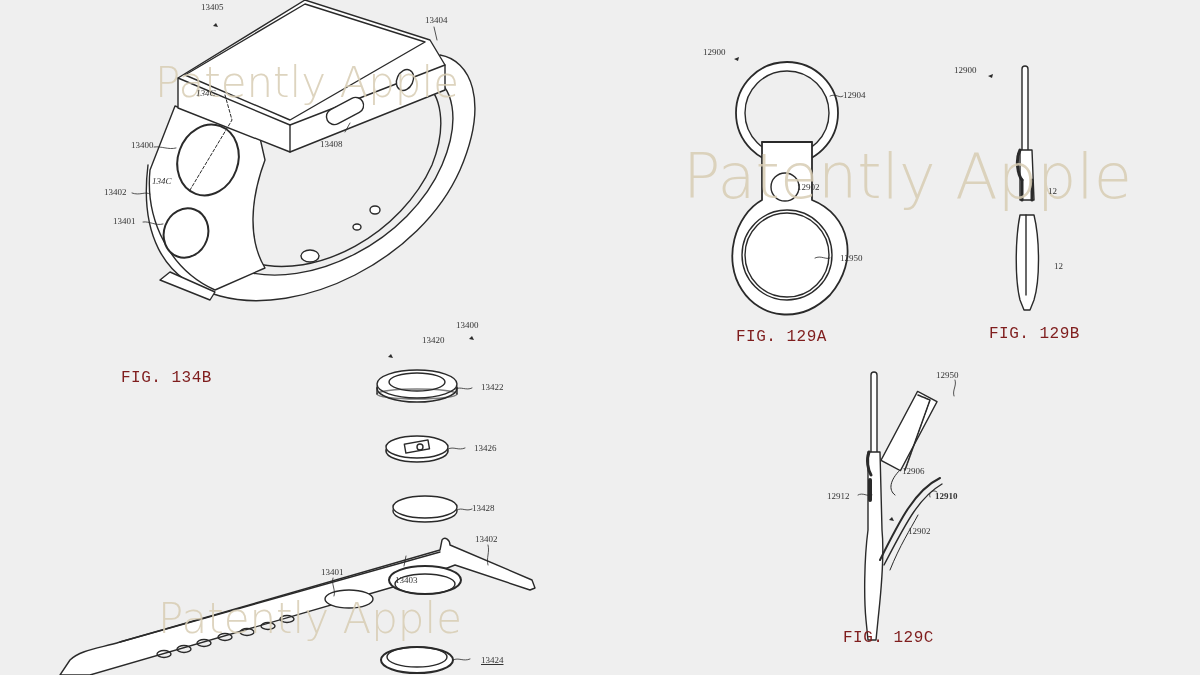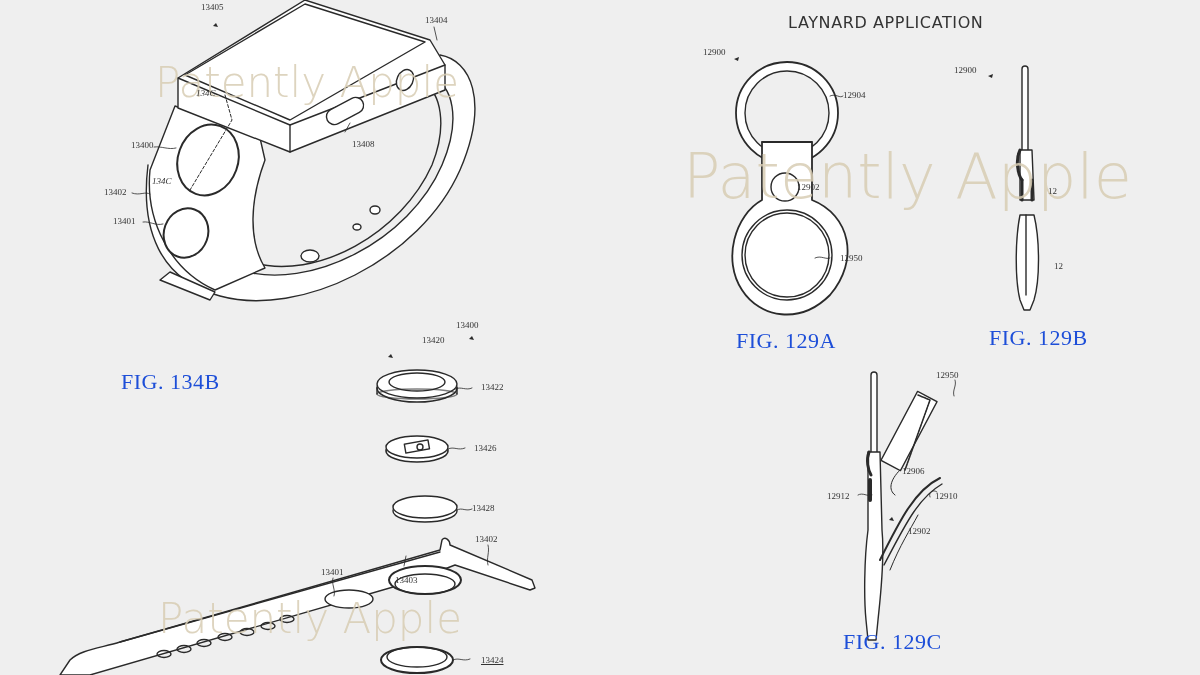--- a/index.html
+++ b/index.html
@@ -1,19 +1,19 @@
 <!DOCTYPE html>
 <html><head>
 <meta charset="utf-8">
 <style>
   html,body{margin:0;padding:0;}
   body{width:1200px;height:675px;background:#efefef;position:relative;overflow:hidden;font-family:"DejaVu Serif",serif;}
   .stage{position:absolute;left:0;top:0;width:1200px;height:675px;}
   .lbl{position:absolute;font-family:"Liberation Serif","DejaVu Serif",serif;font-size:9px;color:#333;white-space:nowrap;}
-  .fig{position:absolute;font-family:Liberation Serif, serif;font-size:22px;color:#1d4ed8;letter-spacing:0.5px;white-space:nowrap;}
+  .fig{position:absolute;font-family:Liberation Mono, monospace;font-size:16px;color:#7f1d1d;letter-spacing:0.5px;white-space:nowrap;}
   .title{position:absolute;font-family:"DejaVu Sans","Liberation Sans",sans-serif;font-size:16px;color:#333;letter-spacing:0.6px;white-space:nowrap;}
   .wm{position:absolute;font-family:"DejaVu Sans","Liberation Sans",sans-serif;color:#d8cdb4;opacity:0.85;white-space:nowrap;font-weight:300;pointer-events:none;}
   svg{position:absolute;left:0;top:0;}
 </style>
 </head>
 <body>
 
 <div class="stage">
 
   <svg width="1200" height="675" viewBox="0 0 1200 675" fill="none" stroke="#2a2a2a" stroke-width="1.4" stroke-linejoin="round" stroke-linecap="round">
@@ -141,26 +141,25 @@
       <path d="M388,357 l3,-3 l2,4 z"></path>
       <path d="M469,339 l3,-3 l2,4 z"></path>
       <path d="M889,520 l3,-3 l2,4 z"></path>
     </g>
   </svg>
 
   <div class="wm" style="left:155px;top:58px;font-size:42px;">Patently Apple</div>
   <div class="wm" style="left:683px;top:140px;font-size:62px;">Patently Apple</div>
   <div class="wm" style="left:158px;top:594px;font-size:42px;">Patently Apple</div>
 
-  <div class="title" style="left:788px;top:13px;">LAYNARD APPLICATION</div>
 
   <div class="lbl" style="left:201px;top:2px;">13405</div>
   <div class="lbl" style="left:425px;top:15px;">13404</div>
   <div class="lbl" style="left:196px;top:88px;font-style:italic;">134C</div>
-  <div class="lbl" style="left:352px;top:139px;">13408</div>
+  <div class="lbl" style="left:320px;top:139px;">13408</div>
   <div class="lbl" style="left:131px;top:140px;">13400</div>
   <div class="lbl" style="left:152px;top:176px;font-style:italic;">134C</div>
   <div class="lbl" style="left:104px;top:187px;">13402</div>
   <div class="lbl" style="left:113px;top:216px;">13401</div>
   <div class="fig" style="left:121px;top:369px;">FIG. 134B</div>
 
   <div class="lbl" style="left:377px;top:335px;margin-left:45px;">13420</div>
   <div class="lbl" style="left:456px;top:320px;">13400</div>
   <div class="lbl" style="left:481px;top:382px;">13422</div>
   <div class="lbl" style="left:474px;top:443px;">13426</div>
@@ -177,17 +176,17 @@
   <div class="fig" style="left:736px;top:328px;">FIG. 129A</div>
 
   <div class="lbl" style="left:954px;top:65px;">12900</div>
   <div class="lbl" style="left:1048px;top:186px;">12</div>
   <div class="lbl" style="left:1054px;top:261px;">12</div>
   <div class="fig" style="left:989px;top:325px;">FIG. 129B</div>
 
   <div class="lbl" style="left:936px;top:370px;">12950</div>
   <div class="lbl" style="left:902px;top:466px;text-align:right;">12906</div>
   <div class="lbl" style="left:827px;top:491px;">12912</div>
-  <div class="lbl" style="left:935px;top:491px;">12910</div>
+  <div class="lbl" style="left:935px;top:491px;font-weight:bold;">12910</div>
   <div class="lbl" style="left:908px;top:526px;">12902</div>
   <div class="fig" style="left:843px;top:629px;">FIG. 129C</div>
 
 </div>
 
 </body></html>

